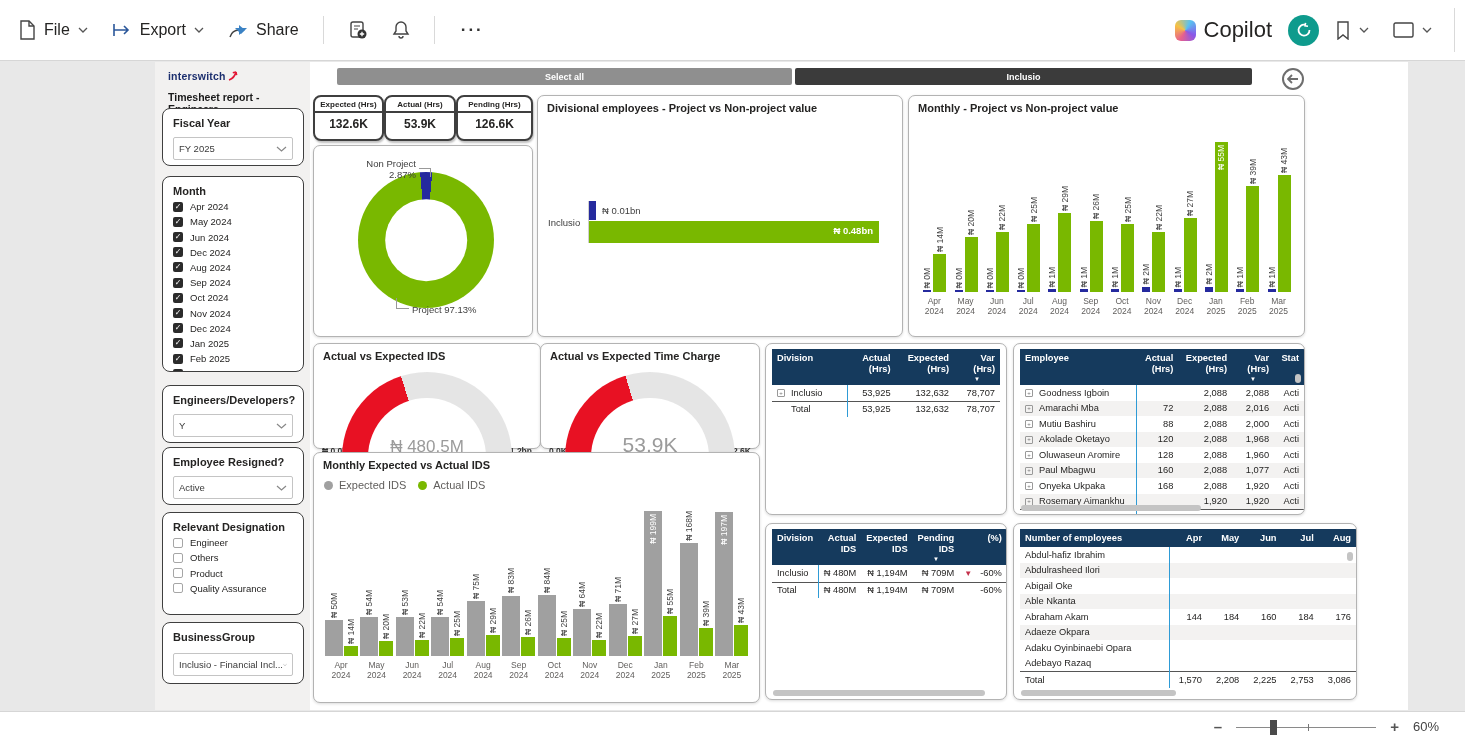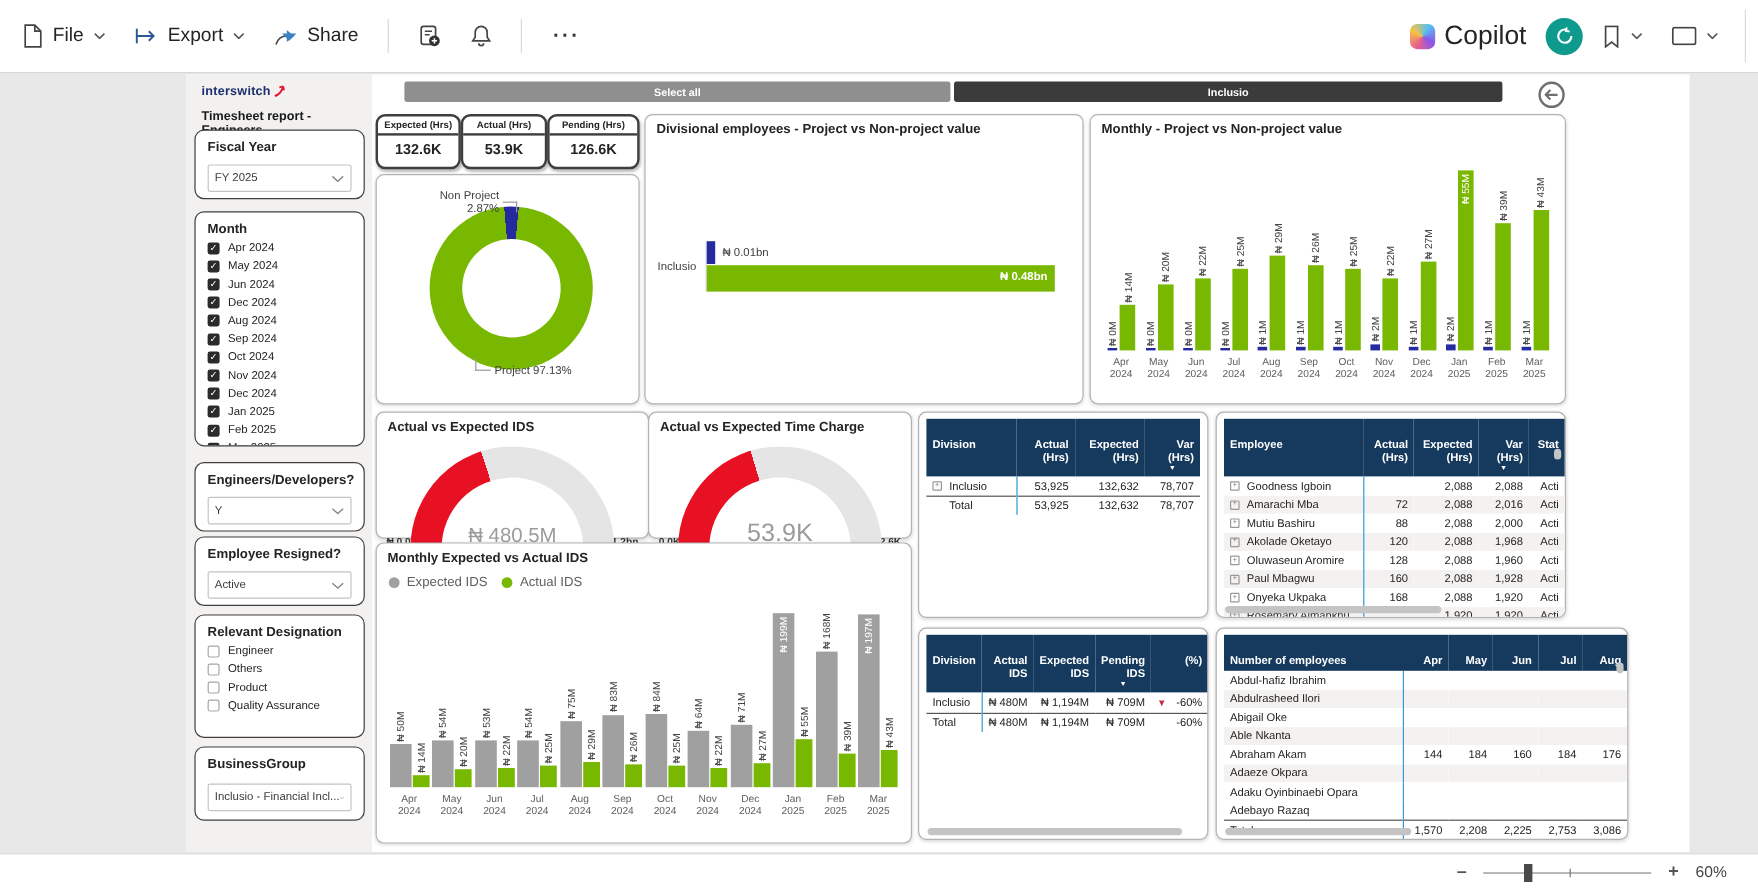--- a/index.html
+++ b/index.html
@@ -86,21 +86,21 @@
   .gauge{position:relative;width:170px;height:85px;margin:10px auto 0;overflow:hidden}
   .garc{position:absolute;left:0;top:0;width:170px;height:170px;border-radius:50%}
   .ghole{position:absolute;left:26px;top:26px;width:118px;height:118px;border-radius:50%;background:#fff}
   .gval{position:absolute;bottom:0;width:100%;text-align:center;font-size:17px;color:#9B9B9B}
   .gminmax{display:flex;justify-content:space-between;font-size:8.5px;font-weight:bold;color:#333;
            padding:0 8px;margin-top:-11px}
 
   
   .pbit{border-collapse:collapse;table-layout:fixed;width:auto;font-size:9.3px;color:#252423}
   .pbit th{background:#153A5D;color:#fff;font-weight:bold;text-align:right;vertical-align:top;
-           padding:16px 5px 3px;white-space:pre-line;line-height:11px;font-size:9.3px}
+           padding:4px 5px 3px;white-space:pre-line;line-height:11px;font-size:9.3px}
   .pbit th:first-child{text-align:left}
   .pbit td{padding:1.5px 5px;text-align:right;white-space:nowrap;overflow:hidden;line-height:12.5px}
   .pbit td:first-child{text-align:left}
   .pbit td:nth-child(2){border-left:1px solid #2E9BD6}
   .pbit tr.stripe td{background:#F3F2F1}
   .pbit tr.total td{font-weight:normal;border-top:1px solid #555}
   .sort-ind{display:block;font-size:6px;line-height:5px;text-align:center;margin-top:2px}
   .exp{display:inline-flex;width:8px;height:8px;border:1px solid #999;border-radius:1px;margin-right:6px;
        align-items:center;justify-content:center;font-size:6px;color:#777;vertical-align:middle;box-sizing:border-box}
   .tri{color:#C4314B;font-size:8px;margin-right:8px}
@@ -677,21 +677,21 @@
                 <td><span class="exp">+</span>Oluwaseun Aromire</td>
                 <td>128</td>
                 <td>2,088</td>
                 <td>1,960</td>
                 <td>Acti</td>
               </tr>
               <tr class="stripe">
                 <td><span class="exp">+</span>Paul Mbagwu</td>
                 <td>160</td>
                 <td>2,088</td>
-                <td>1,928</td>
+                <td>1,077</td>
                 <td>Acti</td>
               </tr>
               <tr>
                 <td><span class="exp">+</span>Onyeka Ukpaka</td>
                 <td>168</td>
                 <td>2,088</td>
                 <td>1,920</td>
                 <td>Acti</td>
               </tr>
               <tr class="stripe">

